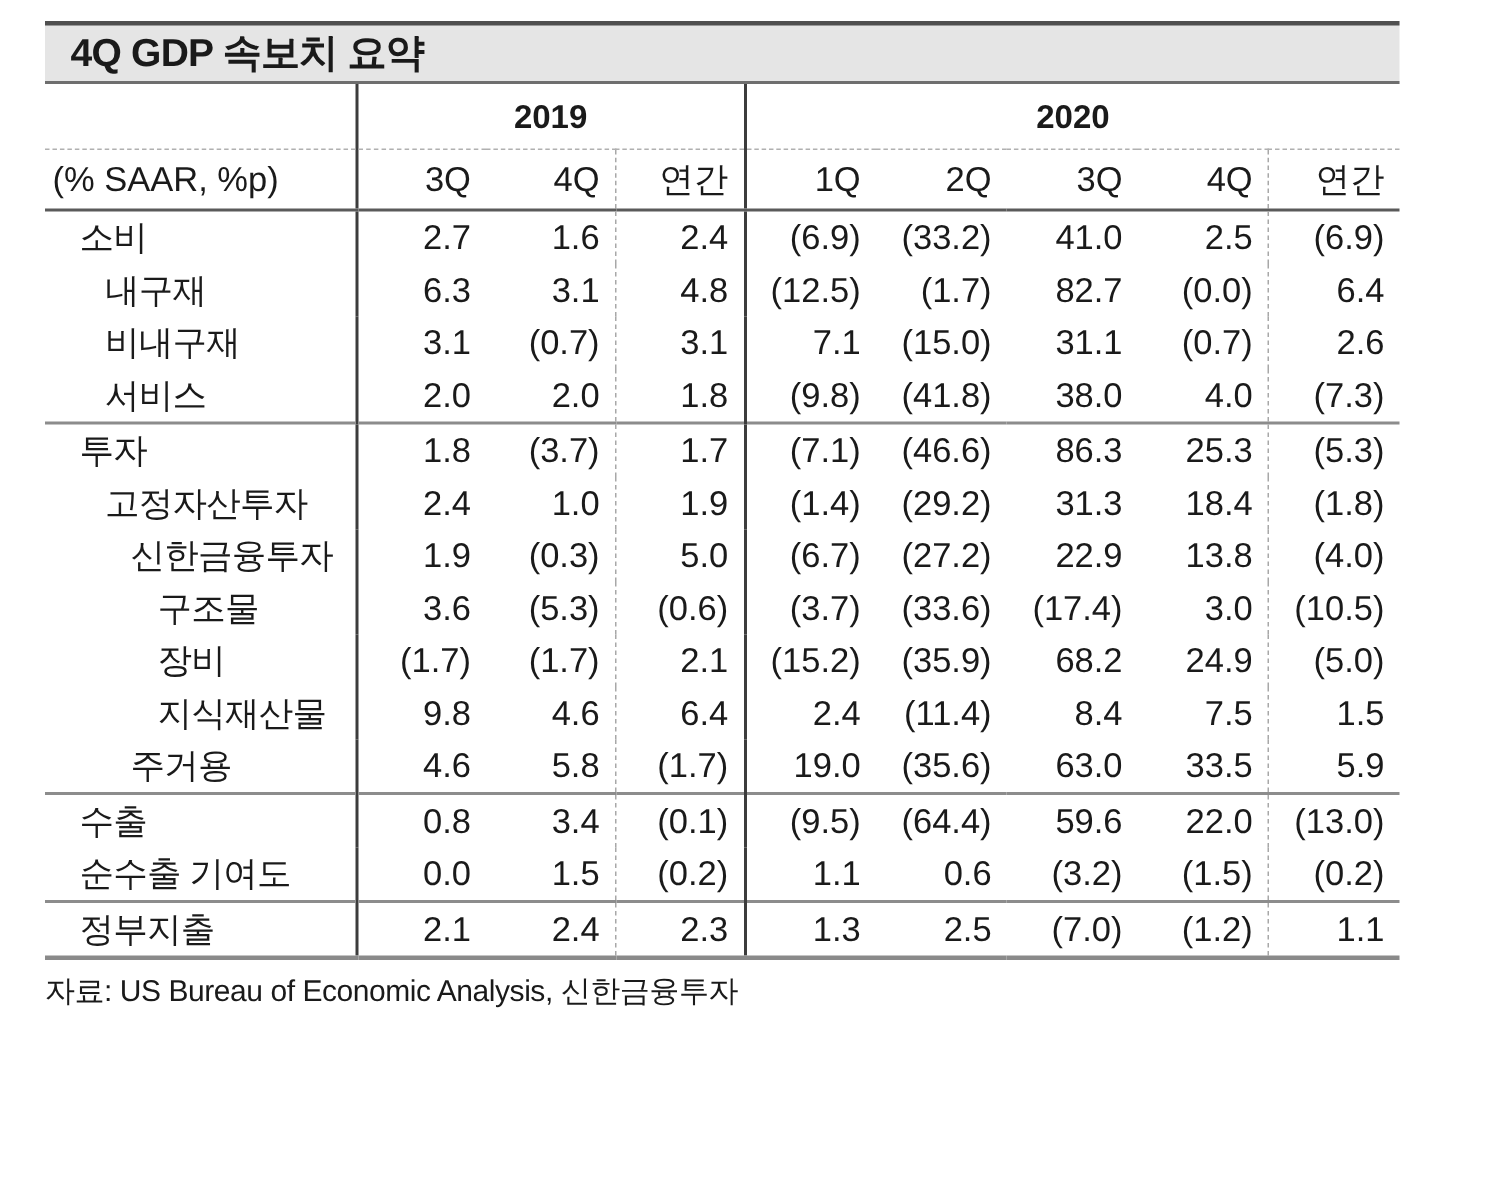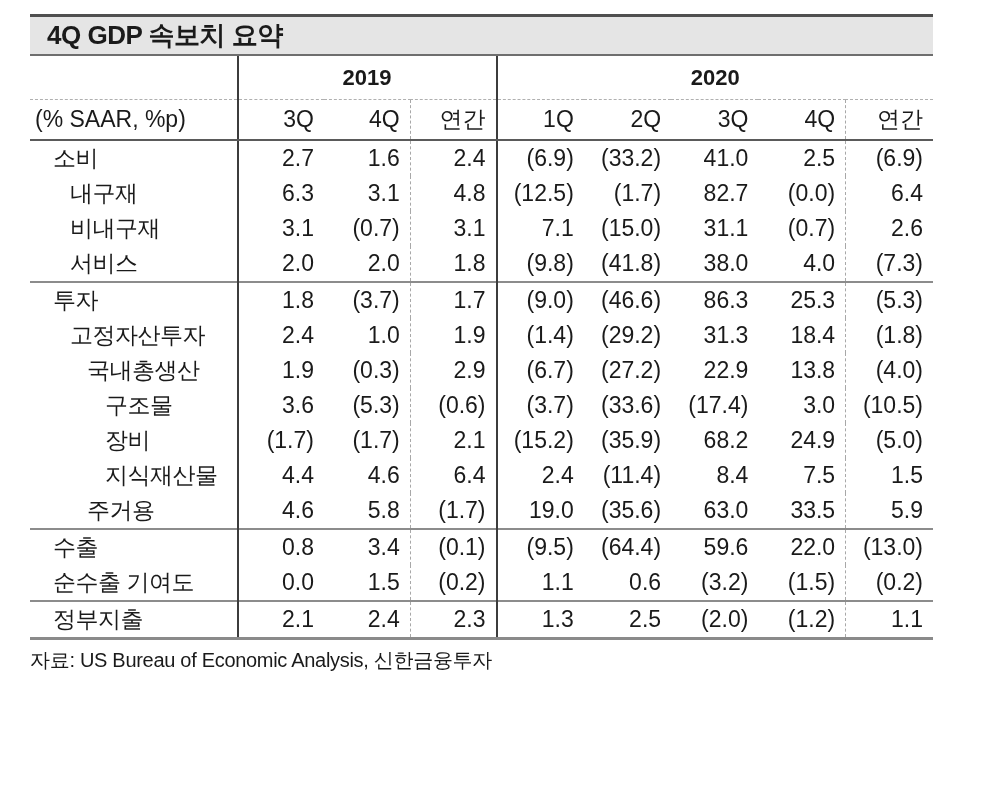--- a/index.html
+++ b/index.html
@@ -173,42 +173,42 @@
           <td>(41.8)</td>
           <td>38.0</td>
           <td>4.0</td>
           <td>(7.3)</td>
         </tr>
         <tr class="section-start">
           <td class="lbl ind1">투자</td>
           <td>1.8</td>
           <td>(3.7)</td>
           <td>1.7</td>
-          <td>(9.0)</td>
+          <td>(7.1)</td>
           <td>(46.6)</td>
           <td>86.3</td>
           <td>25.3</td>
           <td>(5.3)</td>
         </tr>
         <tr>
           <td class="lbl ind2">고정자산투자</td>
           <td>2.4</td>
           <td>1.0</td>
           <td>1.9</td>
           <td>(1.4)</td>
           <td>(29.2)</td>
           <td>31.3</td>
           <td>18.4</td>
           <td>(1.8)</td>
         </tr>
         <tr>
-          <td class="lbl ind3">국내총생산</td>
+          <td class="lbl ind3">신한금융투자</td>
           <td>1.9</td>
           <td>(0.3)</td>
-          <td>2.9</td>
+          <td>5.0</td>
           <td>(6.7)</td>
           <td>(27.2)</td>
           <td>22.9</td>
           <td>13.8</td>
           <td>(4.0)</td>
         </tr>
         <tr>
           <td class="lbl ind4">구조물</td>
           <td>3.6</td>
           <td>(5.3)</td>
@@ -225,21 +225,21 @@
           <td>(1.7)</td>
           <td>2.1</td>
           <td>(15.2)</td>
           <td>(35.9)</td>
           <td>68.2</td>
           <td>24.9</td>
           <td>(5.0)</td>
         </tr>
         <tr>
           <td class="lbl ind4">지식재산물</td>
-          <td>4.4</td>
+          <td>9.8</td>
           <td>4.6</td>
           <td>6.4</td>
           <td>2.4</td>
           <td>(11.4)</td>
           <td>8.4</td>
           <td>7.5</td>
           <td>1.5</td>
         </tr>
         <tr>
           <td class="lbl ind3">주거용</td>
@@ -274,21 +274,21 @@
           <td>(1.5)</td>
           <td>(0.2)</td>
         </tr>
         <tr class="section-start">
           <td class="lbl ind1">정부지출</td>
           <td>2.1</td>
           <td>2.4</td>
           <td>2.3</td>
           <td>1.3</td>
           <td>2.5</td>
-          <td>(2.0)</td>
+          <td>(7.0)</td>
           <td>(1.2)</td>
           <td>1.1</td>
         </tr>
       </tbody>
   </table>
 
   <div class="source">자료: US Bureau of Economic Analysis, 신한금융투자</div>
 
 </div>
 

